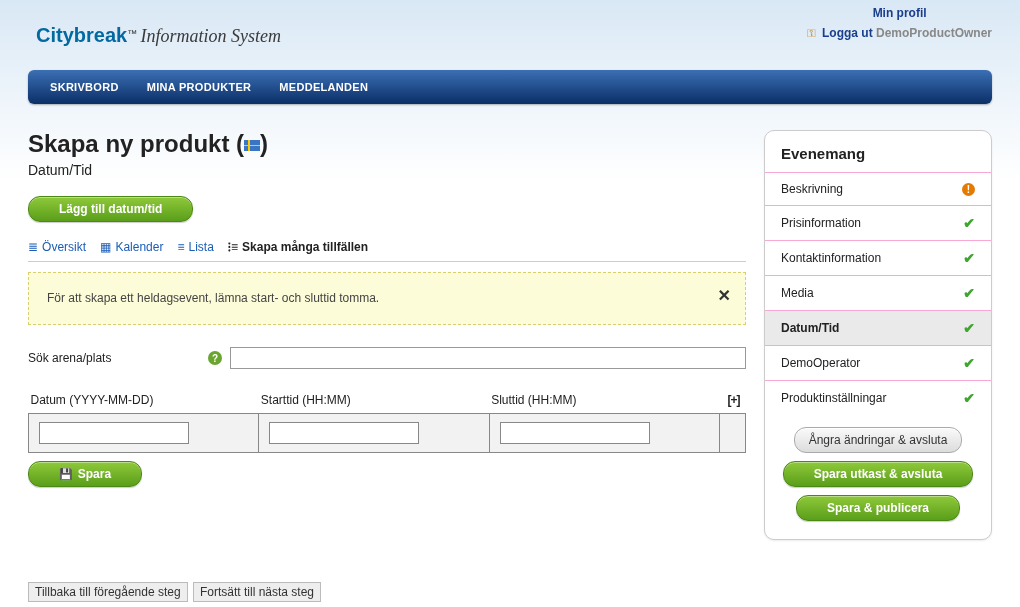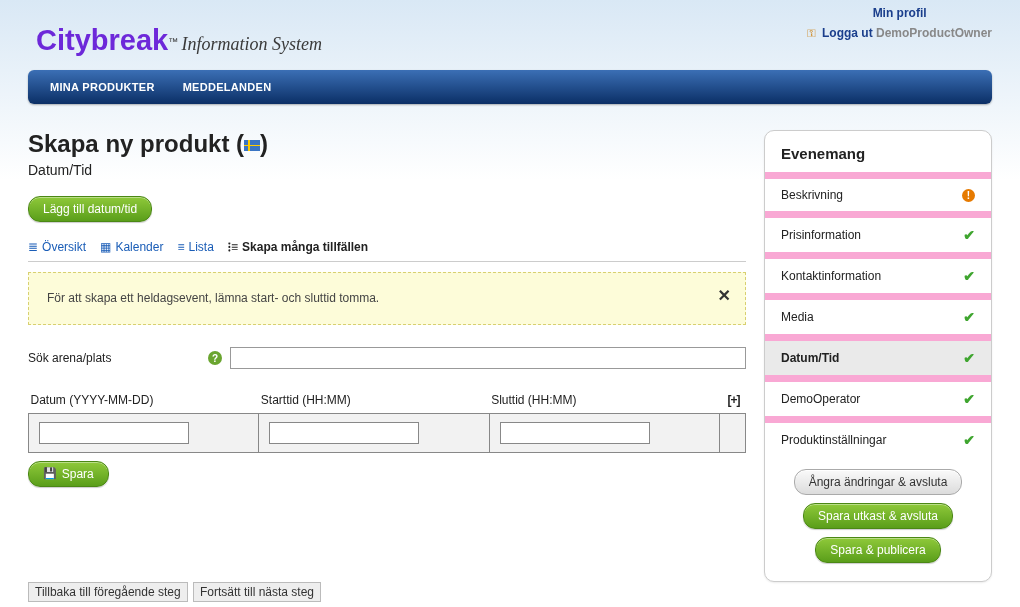--- a/index.html
+++ b/index.html
@@ -17,21 +17,21 @@
     font-size: 12px;
   }
   .topright a { color: #1a3e8c; text-decoration: none; font-weight: bold; display:block; margin-bottom:6px;}
   .topright .logout { font-weight: normal; color:#1a3e8c;}
   .topright .user { color:#888; }
   .key-icon { color:#cc7a00; margin-right:3px; font-size:11px;}
   .logo {
     position: absolute; top: 24px; left: 36px;
     font-family: Arial, sans-serif;
   }
-  .logo .city { font-weight: bold; font-size: 29px; color:#6d28d9;margin-top:36px; }
+  .logo .city { font-weight: bold; font-size: 20px; color:#0369a1;margin-top:36px; }
   .logo .tm { font-size:10px; vertical-align: super; }
   .logo .info { font-style: italic; font-size:18px; color:#3a3a3a; font-family: 'Brush Script MT', cursive;}
   .mainnav {
     position: absolute; top: 70px; left: 28px; right: 28px;
     height: 34px;
     background: linear-gradient(to bottom, #3b6fb5 0%, #0b2f66 100%);
     border-radius: 6px;
     display: flex; align-items: center; padding: 0 8px;
     box-shadow: 0 1px 2px rgba(0,0,0,0.3);
   }
@@ -42,24 +42,24 @@
   .content {
     position: absolute; top: 130px; left: 28px; right: 28px; bottom: 10px;
     display: flex; gap: 18px;
   }
   .left { flex: 1; }
   h1 { font-size: 24px; font-weight: bold; color:#222; margin-bottom:4px;}
   .flag { display:inline-block; width:16px; height:11px; background: linear-gradient(to bottom,#3a75c4 45%,#fecb00 45%,#fecb00 55%,#3a75c4 55%); position:relative; vertical-align:middle;}
   .flag::after{content:""; position:absolute; left:4px; top:0; bottom:0; width:2px; background:#fecb00;}
   .subtitle { font-size: 14px; margin-bottom: 18px; color:#222;}
   .btn-green {
-    display:inline-flex; align-items:flex-start;
+    display:inline-flex; align-items:center;
     background: linear-gradient(to bottom,#8fc93a,#5a9e1a);
-    color:#fff; font-weight:normal; font-size:12px;
-    padding: 5px 14px; border-radius: 12px; border:1px solid #4b8815;
+    color:#fff; font-weight:bold; font-size:12px;
+    padding: 5px 30px; border-radius: 12px; border:1px solid #4b8815;
     box-shadow: inset 0 1px 0 rgba(255,255,255,0.4), 0 1px 1px rgba(0,0,0,0.2);
     cursor:pointer;
   }
   .btn-green .icon { margin-right:5px; font-size:11px;}
   .tabs { margin: 16px 0 10px 0; display:flex; gap:14px; border-bottom:1px solid #ccc; padding-bottom:6px;}
   .tabs a { color:#1a5db7; text-decoration:none; font-size:12px; display:flex; align-items:center; gap:4px;}
   .tabs a.active { color:#222; font-weight:bold; cursor:default;}
   .tabs .ticon { font-size:12px; }
   .infobox {
     background:#fdfcd9; border:1px dashed #d8d070;
@@ -83,21 +83,21 @@
   
   .side {
     width:228px; background:#fff; border:1px solid #ccc; border-radius:10px;
     padding:14px 0 18px 0;
     box-shadow: 0 1px 2px rgba(0,0,0,0.08);
     align-self: flex-start;
   }
   .side h2 { font-size:15px; padding:0 16px 10px 16px; color:#222; font-weight:bold;}
   .side .item {
     display:flex; justify-content:space-between; align-items:center;
-    padding:9px 16px; border-top:7px solid #f9a8d4; font-size:12px; color:#222;
+    padding:9px 16px; border-top:1px solid #f9a8d4; font-size:12px; color:#222;
     cursor:pointer;
   }
   .side .item.active { background:#eaeaea; font-weight:bold;}
   .check { color:#3fa52f; font-weight:bold; font-size:14px;}
   .warn { display:inline-block; width:13px; height:13px; background:#e67a00; border-radius:50%; color:#fff; font-size:10px; text-align:center; line-height:13px; font-weight:bold;}
   .side .btns { padding:12px 16px 0 16px; display:flex; flex-direction:column; gap:8px; align-items:center;}
   .btn-grey {
     display:inline-block; background:linear-gradient(to bottom,#fafafa,#dcdcdc);
     border:1px solid #aaa; border-radius:12px; padding:5px 14px; font-size:12px; color:#333;
     cursor:pointer; box-shadow: inset 0 1px 0 #fff;
@@ -113,20 +113,21 @@
     <a href="#" style="display:inline;font-weight:bold;"><span>Logga ut</span> <span class="user">DemoProductOwner</span></a>
   </span>
 </div>
 
 <div class="logo">
   <span class="city">Citybreak</span><span class="tm">™</span>
   <span class="info">Information System</span>
 </div>
 
 <nav class="mainnav">
+  <a href="#">SKRIVBORD</a>
   <a href="#">MINA PRODUKTER</a>
   <a href="#">MEDDELANDEN</a>
 </nav>
 
 <div class="content">
   <div class="left">
     <h1>
       <span>Skapa ny produkt</span>
       (<span class="flag"></span>)
     </h1>

